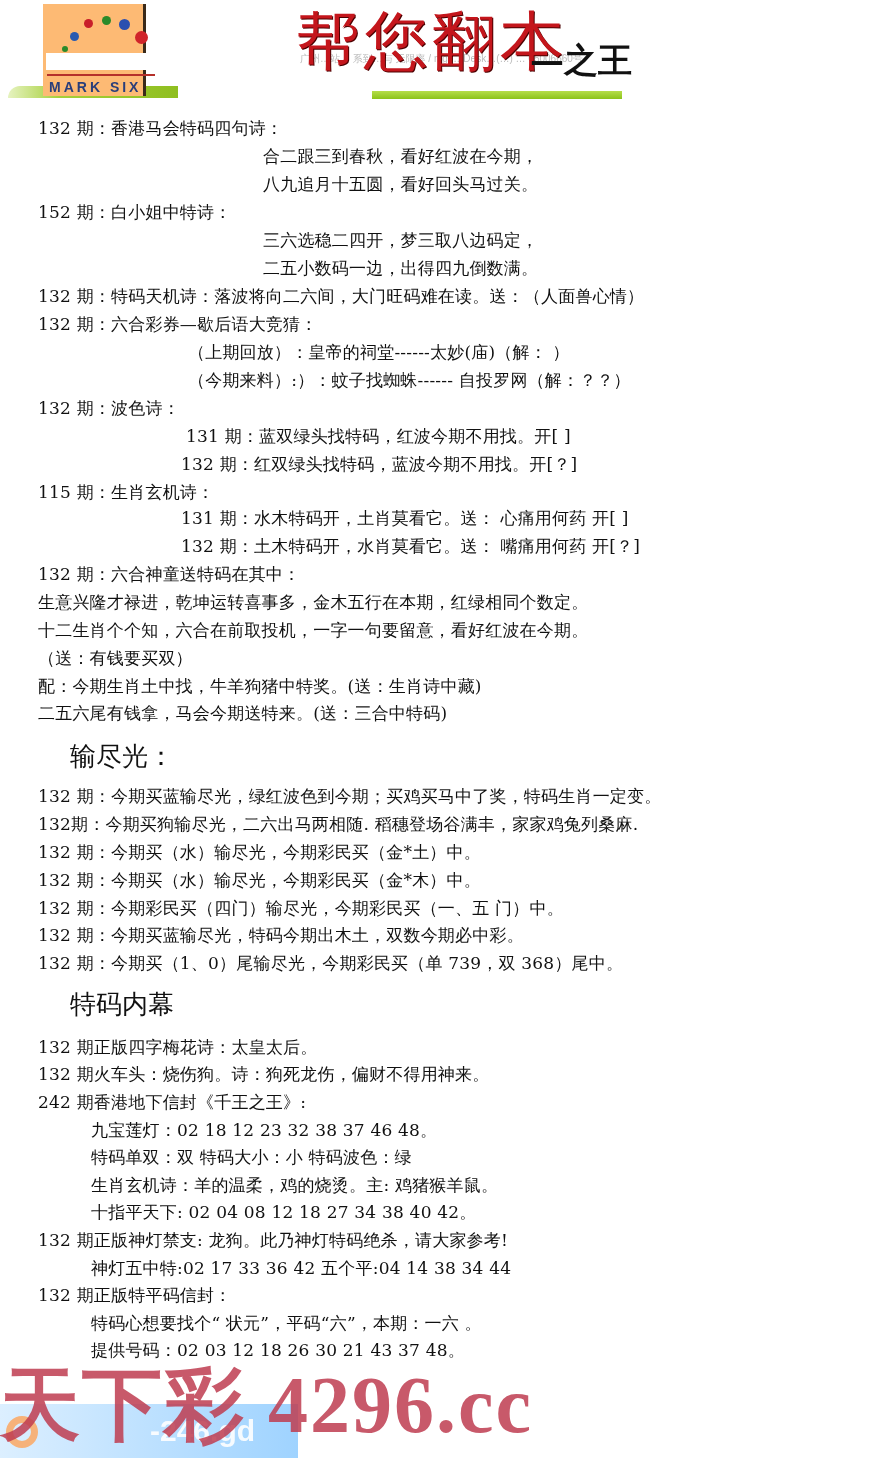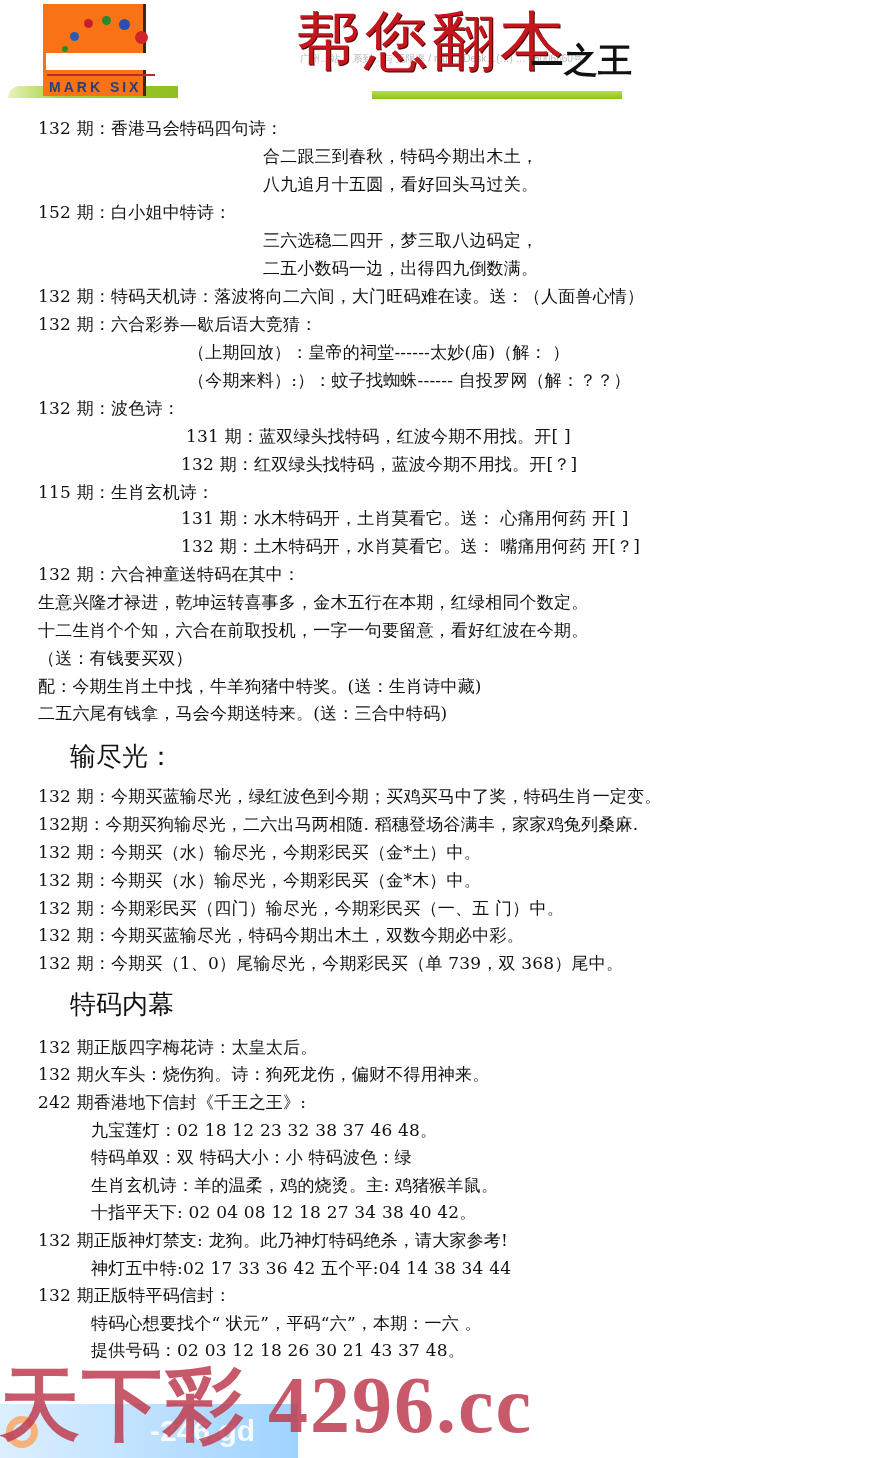--- a/index.html
+++ b/index.html
@@ -3,21 +3,21 @@
 <meta charset="utf-8">
 <style>
   html, body { margin: 0; padding: 0; background: #ffffff; }
   body { width: 896px; height: 1458px; position: relative; overflow: hidden;
          font-family: "DejaVu Serif", "Liberation Serif", serif; color: #111; }
   .abs { position: absolute; white-space: nowrap; }
   .line { font-size: 17px; line-height: 22px; letter-spacing: 0.2px; }
   .heading { font-size: 26px; line-height: 32px; margin-left: 32px; }
 
   
-  #logo { left: 43px; top: 4px; width: 103px; height: 92px; background: #f97316; border-right: 3px solid #3a2a1a; box-sizing: border-box; }
+  #logo { left: 43px; top: 4px; width: 103px; height: 92px; background: #fdba74; border-right: 3px solid #3a2a1a; box-sizing: border-box; }
   #logo .dot { position: absolute; border-radius: 50%; }
   #logo .mask { position: absolute; left: 3px; top: 49px; width: 100px; height: 17px; background: #fff; }
   #logo .mark { position: absolute; left: 6px; top: 75px; font-family: "Liberation Sans", sans-serif; font-size: 14px; letter-spacing: 3px; color: #2a3e7a; font-weight: bold; }
   #logo .bar { position: absolute; left: 4px; top: 70px; width: 108px; height: 2px; background: #b5302a; }
   #green-left { left: 8px; top: 86px; width: 170px; height: 12px; background: linear-gradient(90deg, #e6f3c0, #a6cf3a 30%, #8fbf20); border-radius: 12px 0 0 0; }
   #green-right { left: 372px; top: 91px; width: 250px; height: 8px; background: linear-gradient(180deg,#b6de4a,#8cc31a); }
   #title { left: 296px; top: 0px; font-size: 64px; line-height: 82px; color: #c4161c; font-family: "DejaVu Serif", serif; font-weight: normal; letter-spacing: 4px; text-shadow: 1px 1px 0 #4a0000; }
   #title-suffix { left: 530px; top: 40px; font-size: 34px; line-height: 40px; color: #111; font-weight: bold; }
   #faint-text { left: 300px; top: 52px; font-size: 10px; line-height: 13px; color: #bbb; font-family: "Liberation Sans", sans-serif; }
 
@@ -41,21 +41,21 @@
   <div class="mask"></div>
   <div class="bar"></div>
   <div class="mark">MARK SIX</div>
 </div>
 <div class="abs" id="faint-text">广州…站… 系到…与 无限率 / mgh…Desk…(…) … 05006660号</div>
 <div class="abs" id="title">帮您翻本</div>
 <div class="abs" id="title-suffix">—之王</div>
 <div class="abs" id="green-right"></div>
 
 <div class="abs line" style="left:38px;top:117px">132 期：香港马会特码四句诗：</div>
-<div class="abs line" style="left:263px;top:145px">合二跟三到春秋，特码今期出木土，</div>
+<div class="abs line" style="left:263px;top:145px">合二跟三到春秋，看好红波在今期，</div>
 <div class="abs line" style="left:263px;top:173px">八九追月十五圆，看好回头马过关。</div>
 
 <div class="abs line" style="left:38px;top:201px">152 期：白小姐中特诗：</div>
 <div class="abs line" style="left:263px;top:229px">三六选稳二四开，梦三取八边码定，</div>
 <div class="abs line" style="left:263px;top:257px">二五小数码一边，出得四九倒数满。</div>
 
 <div class="abs line" style="left:38px;top:285px">132 期：特码天机诗：落波将向二六间，大门旺码难在读。送：（人面兽心情）</div>
 
 <div class="abs line" style="left:38px;top:313px">132 期：六合彩券—歇后语大竞猜：</div>
 <div class="abs line" style="left:188px;top:341px">（上期回放）：皇帝的祠堂------太妙(庙)（解：        ）</div>

